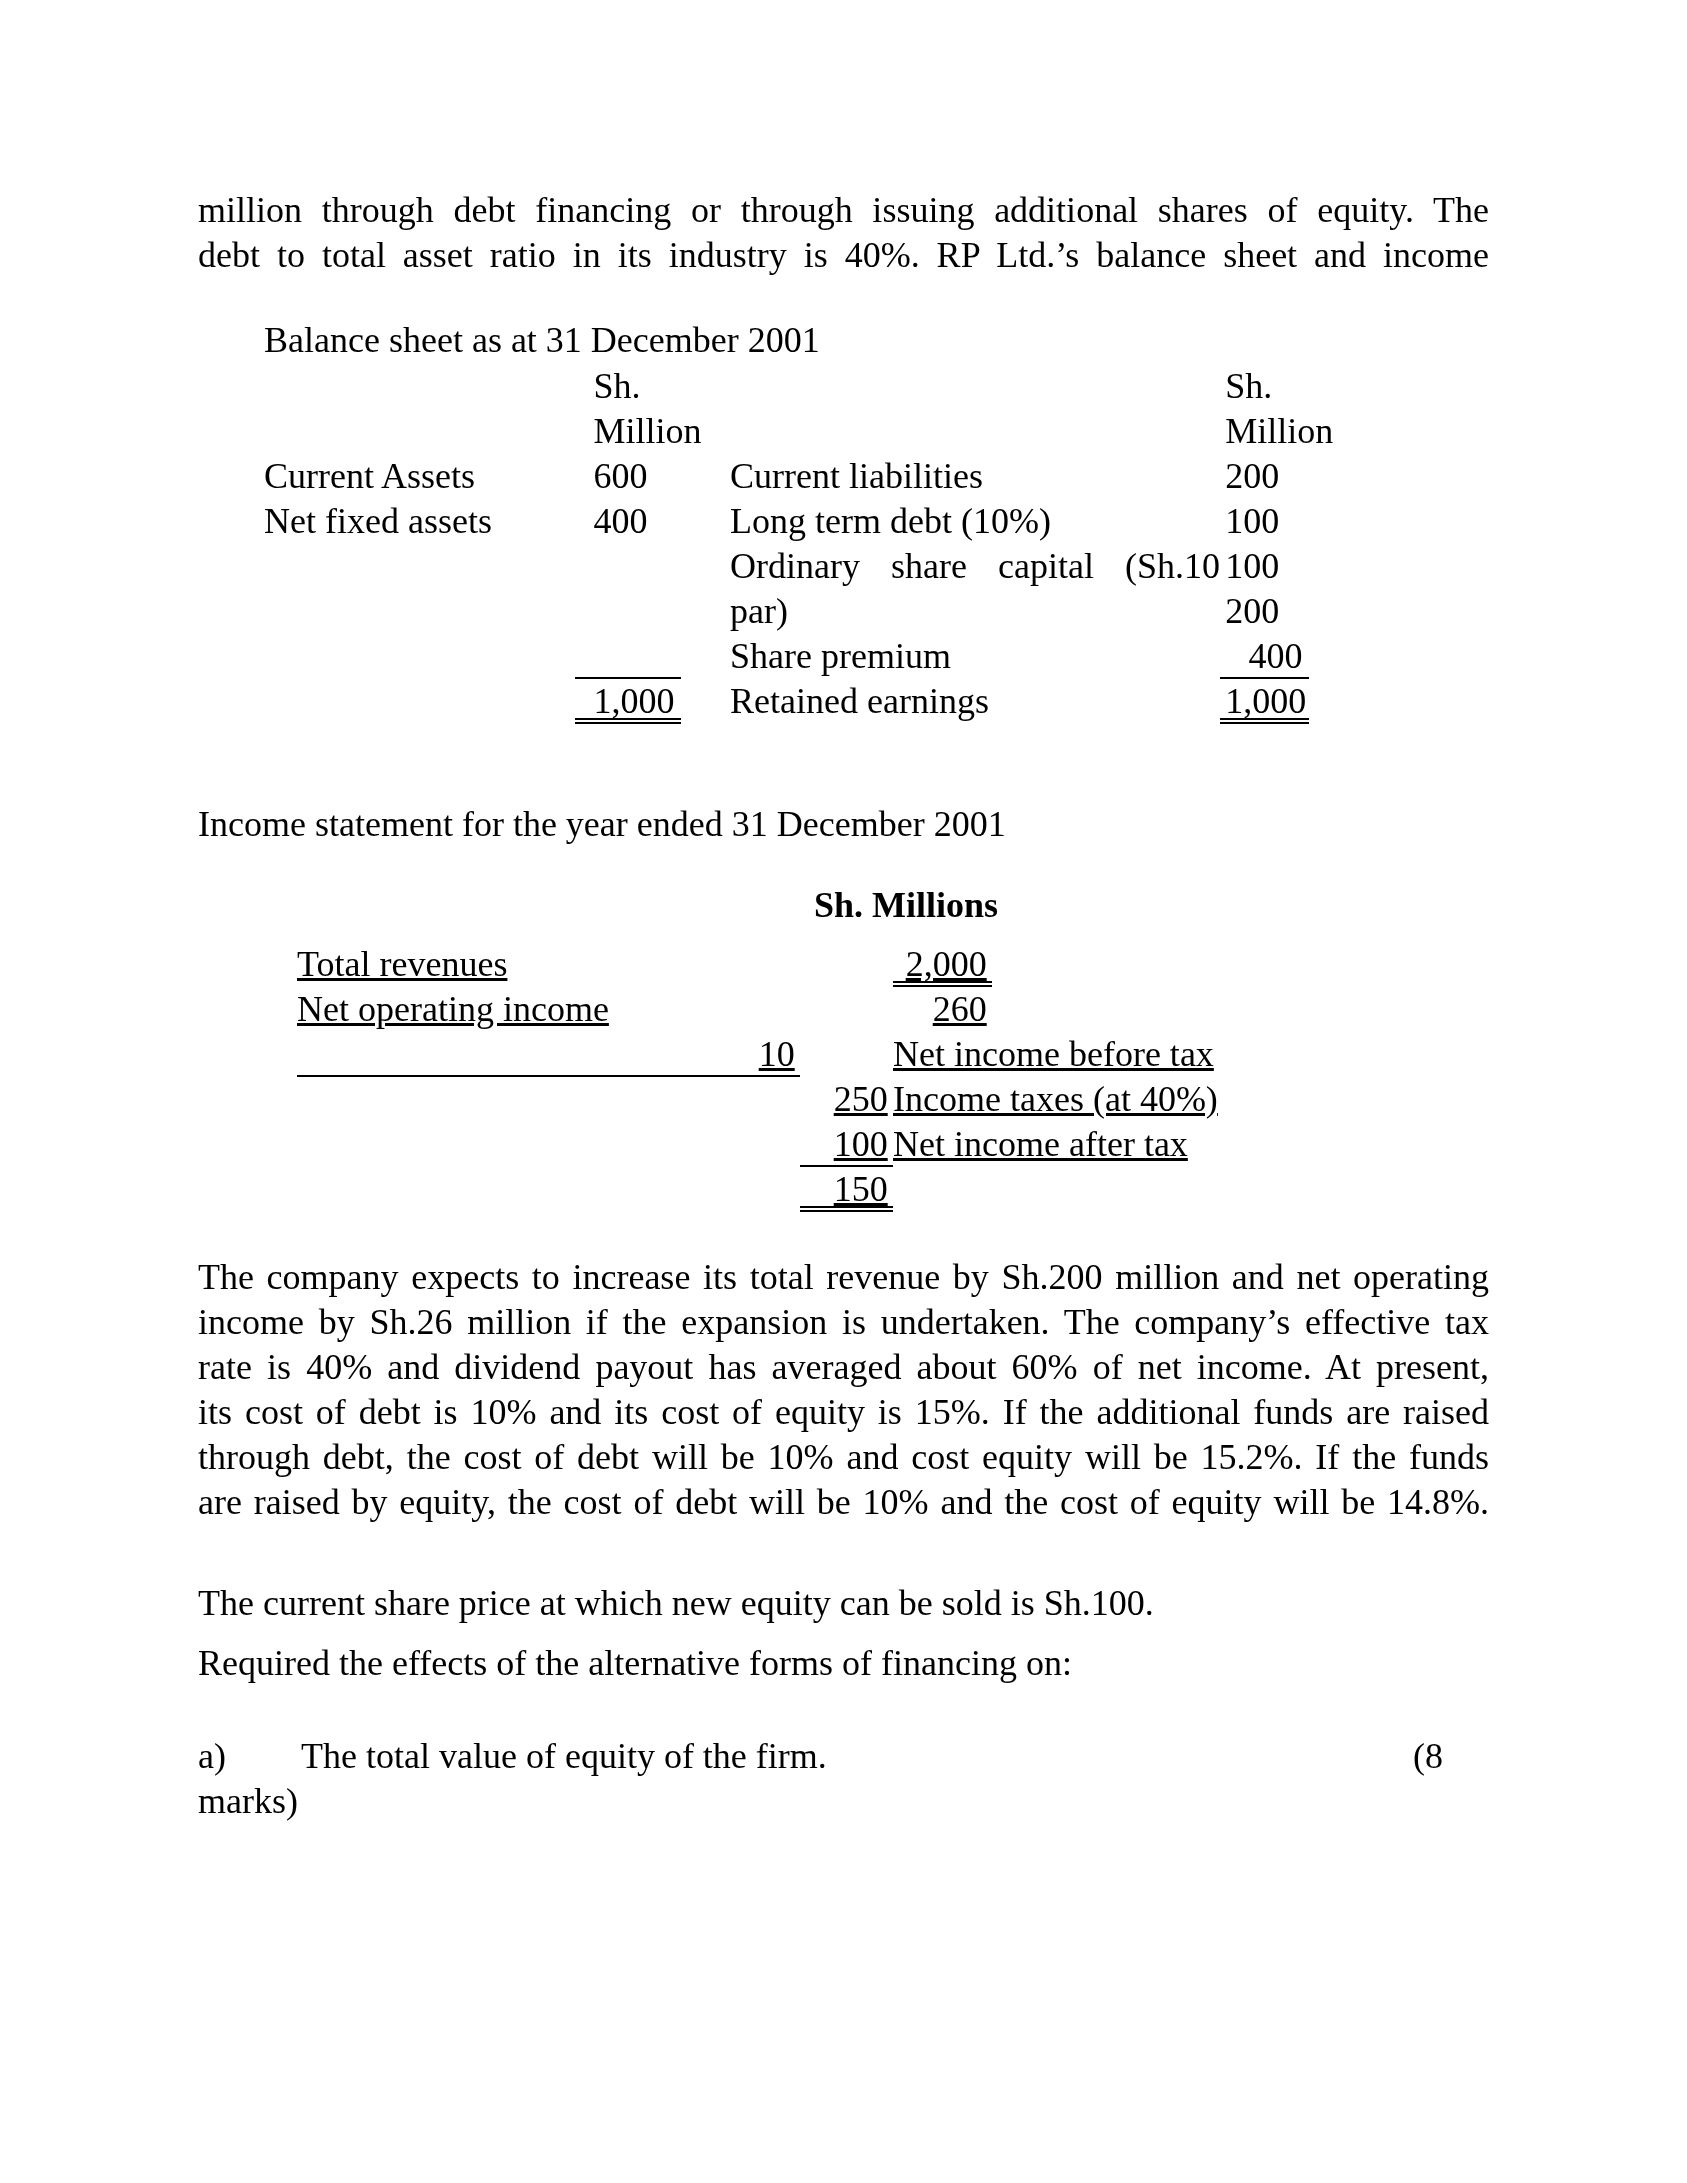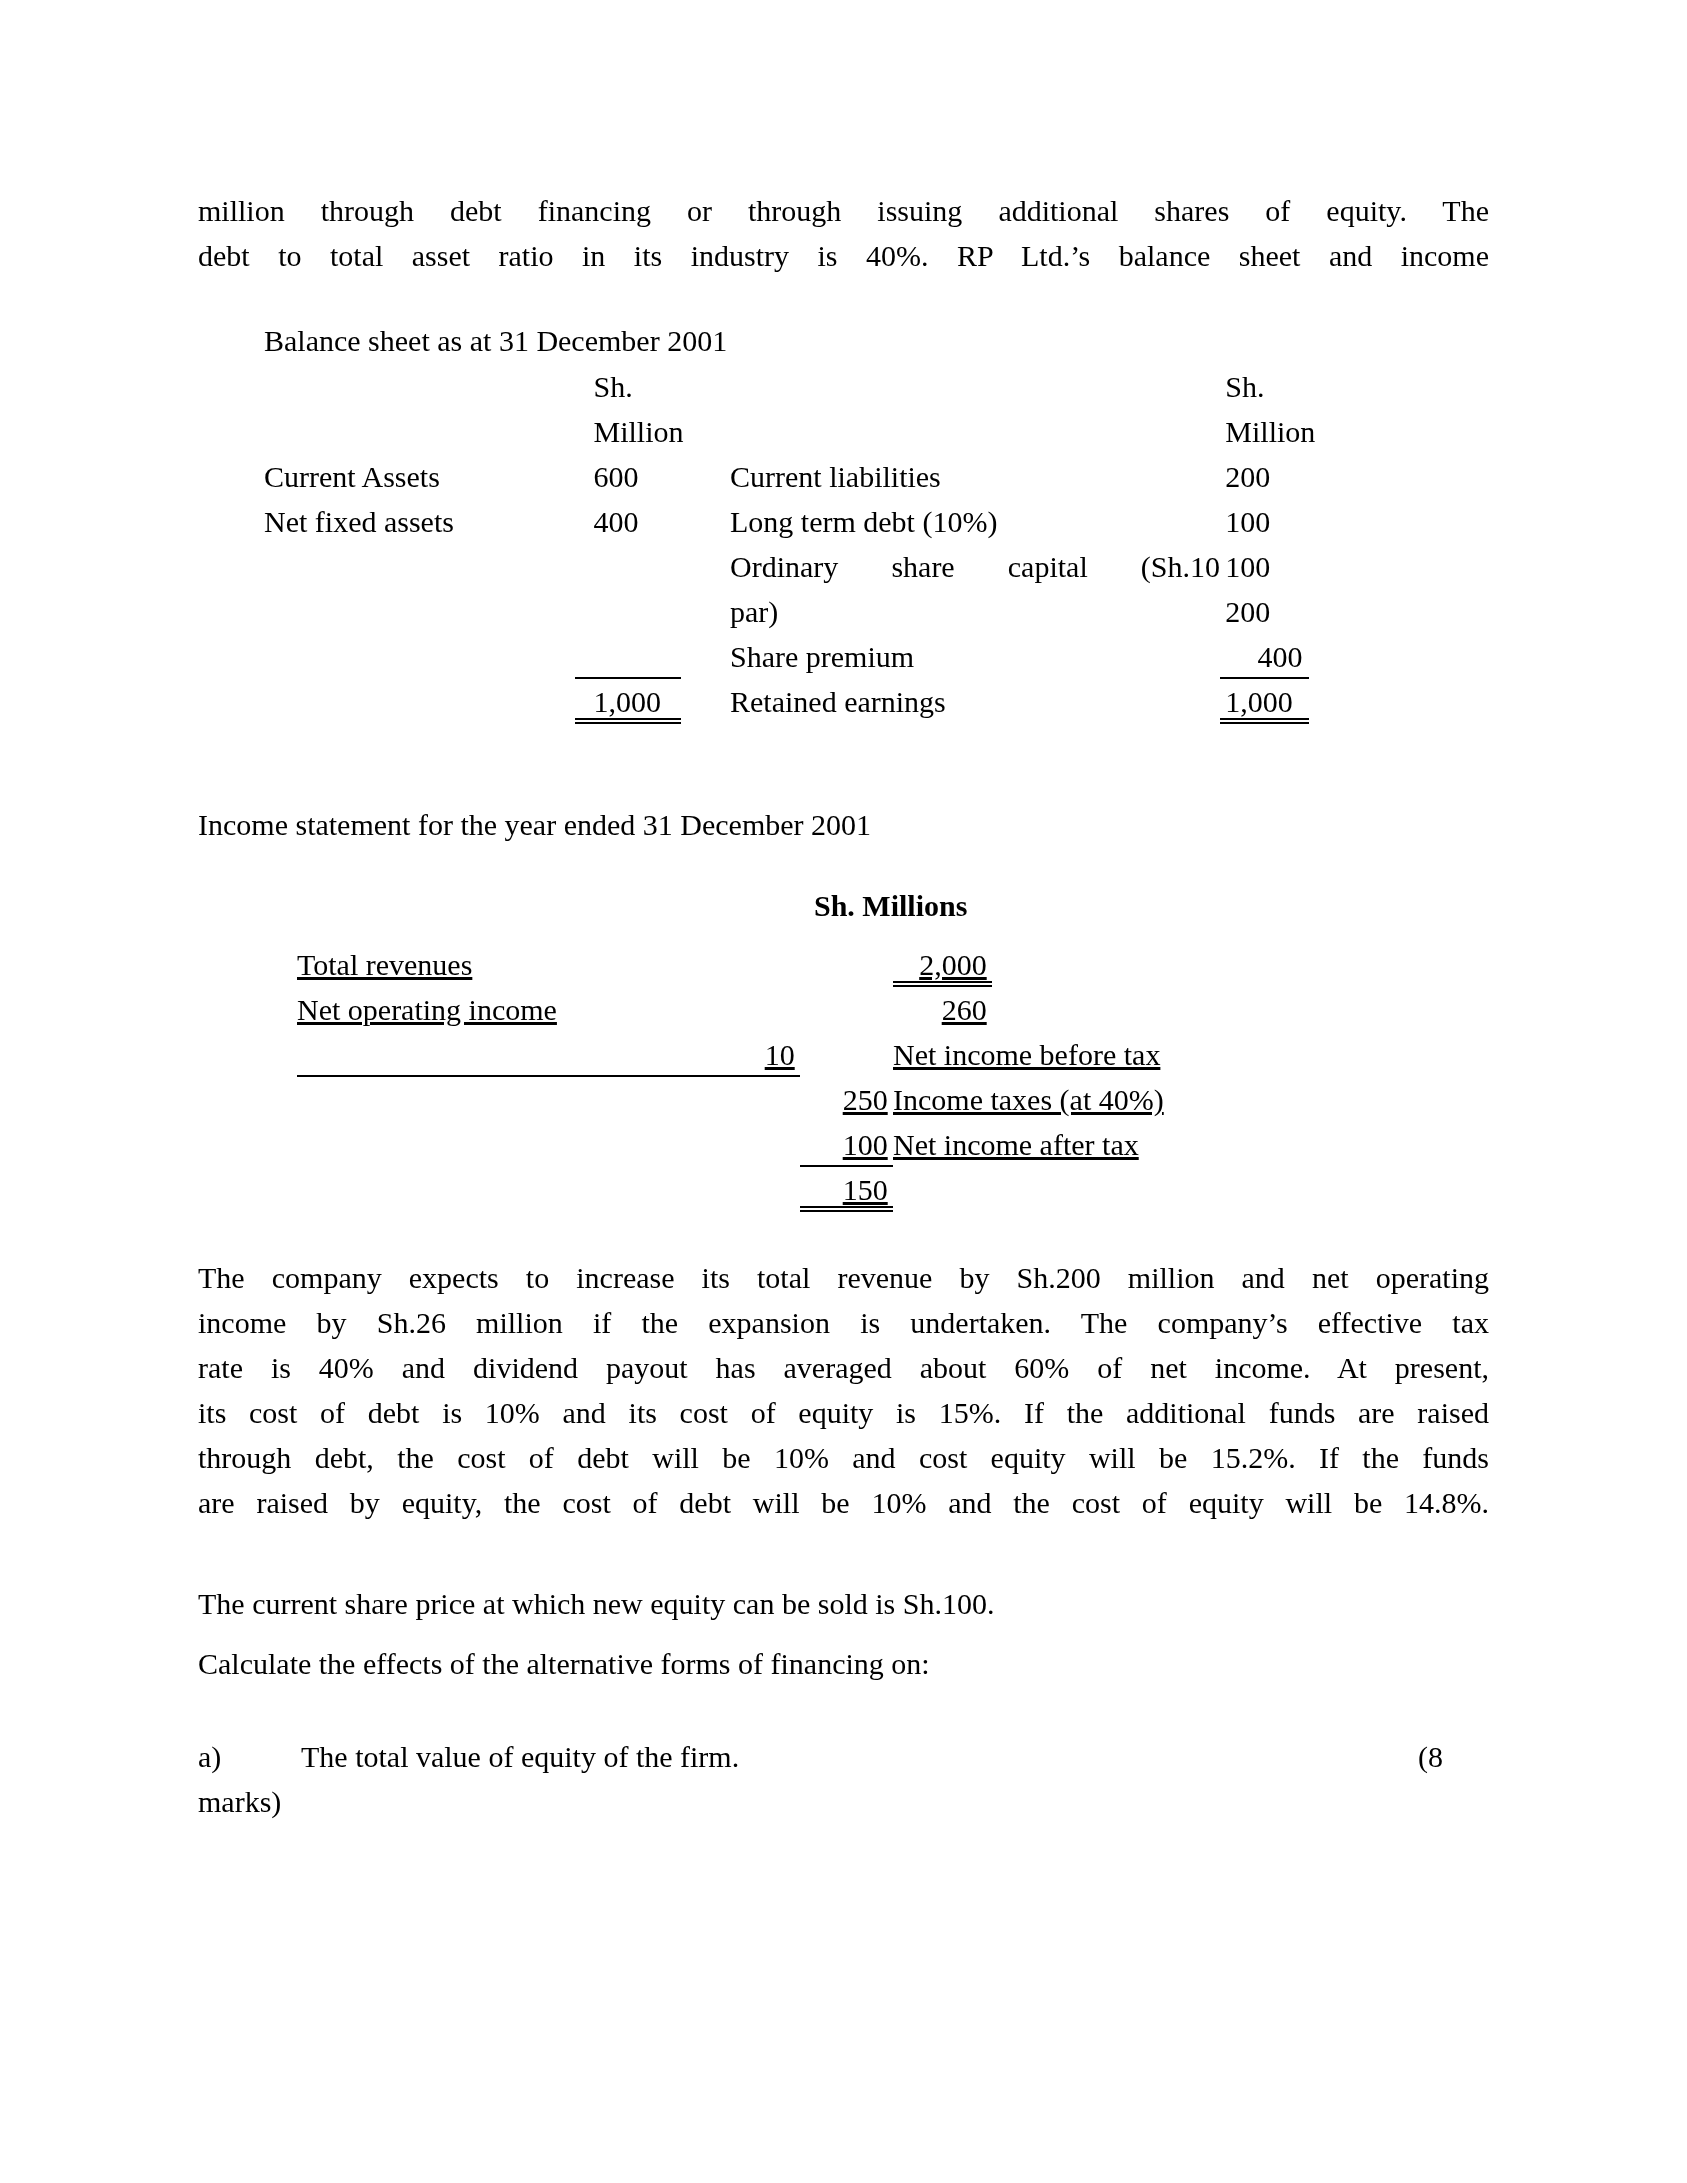--- a/index.html
+++ b/index.html
@@ -5,21 +5,21 @@
   html, body { margin: 0; padding: 0; background: #ffffff; }
   .page {
     position: relative;
     width: 1687px;
     height: 2183px;
     box-sizing: border-box;
     padding: 188px 198px 0 198px;
     background: #ffffff;
     color: #000000;
     font-family: "Liberation Serif", "DejaVu Serif", serif;
-    font-size: 30px;
+    font-size: 36px;
     line-height: 45px;
   }
   .pline { white-space: nowrap; }
   .jline { text-align: justify; text-align-last: justify; white-space: normal; }
   
   .bs-title { margin-top: 40px; margin-left: 66px; }
   .bs-grid {
     margin-top: 1.3px;
     margin-left: 66px;
     display: grid;
@@ -146,21 +146,21 @@
     <div class="pline jline">The company expects to increase its total revenue by Sh.200 million and net operating</div>
     <div class="pline jline">income by Sh.26 million if the expansion is undertaken.  The company’s effective tax</div>
     <div class="pline jline">rate is 40% and dividend payout has averaged about 60% of net income.  At present,</div>
     <div class="pline jline">its cost of debt is 10% and its cost of equity is 15%.  If the additional funds are raised</div>
     <div class="pline jline">through debt, the cost of debt will be 10% and cost equity will be 15.2%.  If the funds</div>
     <div class="pline jline">are raised by equity, the cost of debt will be 10% and the cost of equity will be 14.8%.</div>
   </div>
 
   <div class="share-line pline">The current share price at which new equity can be sold is Sh.100.</div>
 
-  <div class="req-intro pline">Calculate the effects of the alternative forms of financing on:</div>
+  <div class="req-intro pline">Required the effects of the alternative forms of financing on:</div>
 
   <div class="item-a">
     <span class="ia-label">a)</span>
     <span class="ia-text">The total value of equity of the firm.</span>
     <span class="ia-marks">(8</span>
   </div>
   <div class="pline">marks)</div>
 
 </div>
 

